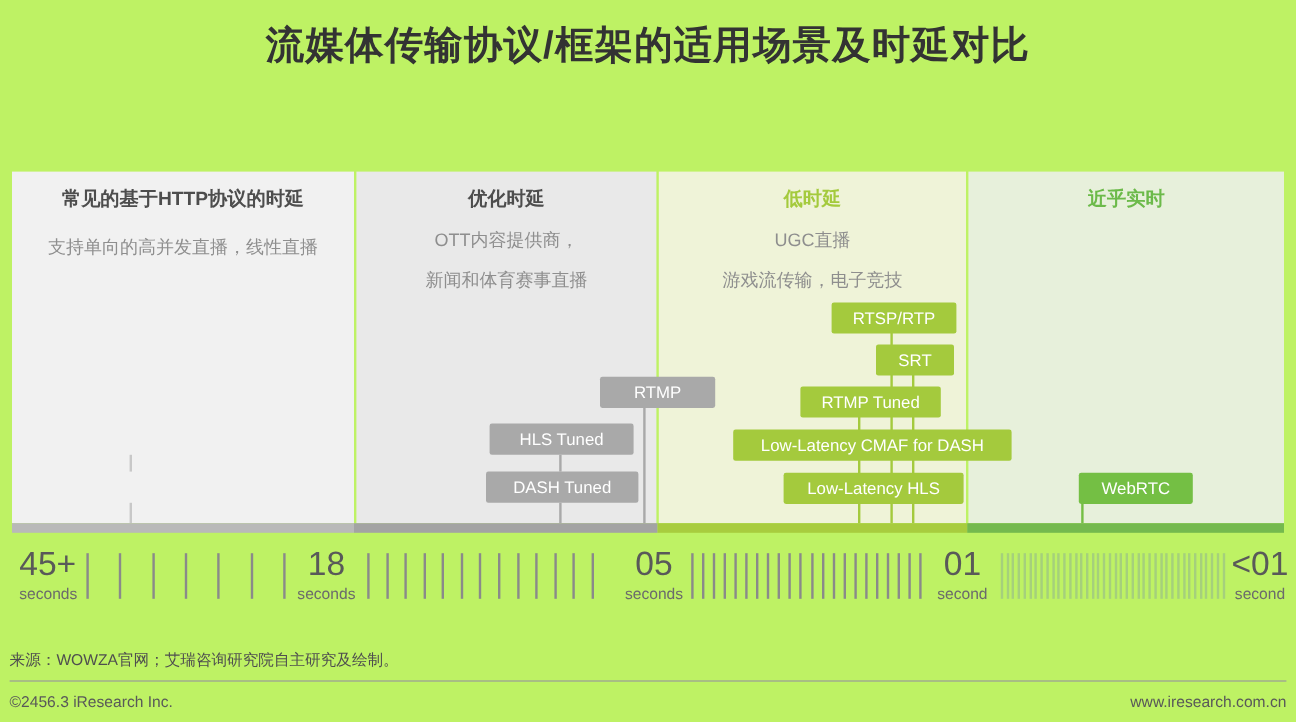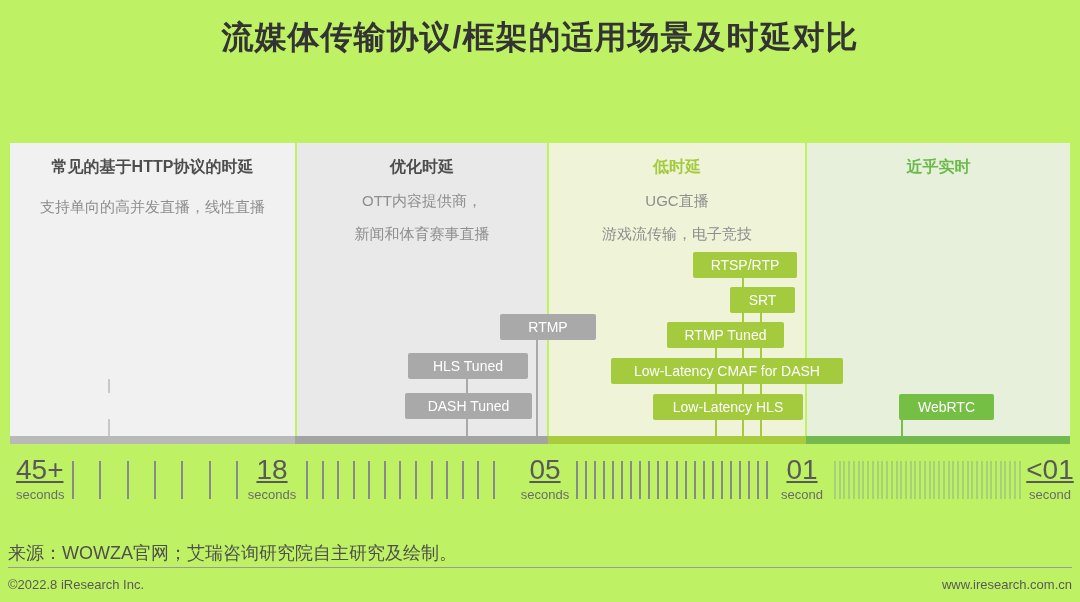--- a/index.html
+++ b/index.html
@@ -33,28 +33,28 @@
   .pb-dgray{background:#a9a9a9;}
   .pb-lime{background:#a4ca3d;}
   .pb-green{background:#74bf44;}
   .conn{position:absolute;width:2px;z-index:1;}
   .cn-lgray{background:#c8c8c8;}
   .cn-dgray{background:#a9a9a9;}
   .cn-lime{background:#a4ca3d;}
   .cn-green{background:#74bf44;}
   
   .tl-label{position:absolute;top:455px;z-index:2;}
-  .tl-num{font-size:28px;color:#595959;line-height:30px;text-decoration:underline;}
+  .tl-num{font-size:28px;color:#595959;line-height:30px;}
   .tl-unit{font-size:13px;color:#6b6b6b;line-height:16px;margin-top:2px;}
   .tl-center{text-align:center;}
   .tl-left{text-align:left;}
   .tickrow{position:absolute;top:459px;display:flex;justify-content:space-between;z-index:1;}
   .tick{width:2px;height:38px;}
   
-  .source{position:absolute;left:8px;top:541px;font-size:18px;color:#4f4f4f;}
+  .source{position:absolute;left:8px;top:541px;font-size:13px;color:#4f4f4f;}
   .divider{position:absolute;left:8px;top:567px;width:1064px;height:1px;background:#9a9a9a;}
   .foot-left{position:absolute;left:8px;top:577px;font-size:13px;color:#595959;}
   .foot-right{position:absolute;right:8px;top:577px;font-size:13px;color:#595959;}
 </style>
 </head>
 <body>
 
 <div class="page">
 
   <div class="title">流媒体传输协议/框架的适用场景及时延对比</div>
@@ -221,16 +221,16 @@
       <div class="tick" style="background: rgb(165, 208, 124);"></div>
       <div class="tick" style="background: rgb(165, 208, 124);"></div>
       <div class="tick" style="background: rgb(165, 208, 124);"></div>
       <div class="tick" style="background: rgb(165, 208, 124);"></div>
       <div class="tick" style="background: rgb(165, 208, 124);"></div>
       <div class="tick" style="background: rgb(165, 208, 124);"></div>
     </div>
 
   <div class="source">来源：WOWZA官网；艾瑞咨询研究院自主研究及绘制。</div>
   <div class="divider"></div>
-  <div class="foot-left">©2022.8 iResearch Inc.</div>
+  <div class="foot-left">©2456.3 iResearch Inc.</div>
   <div class="foot-right">www.iresearch.com.cn</div>
 
 </div>
 
 </body></html>

